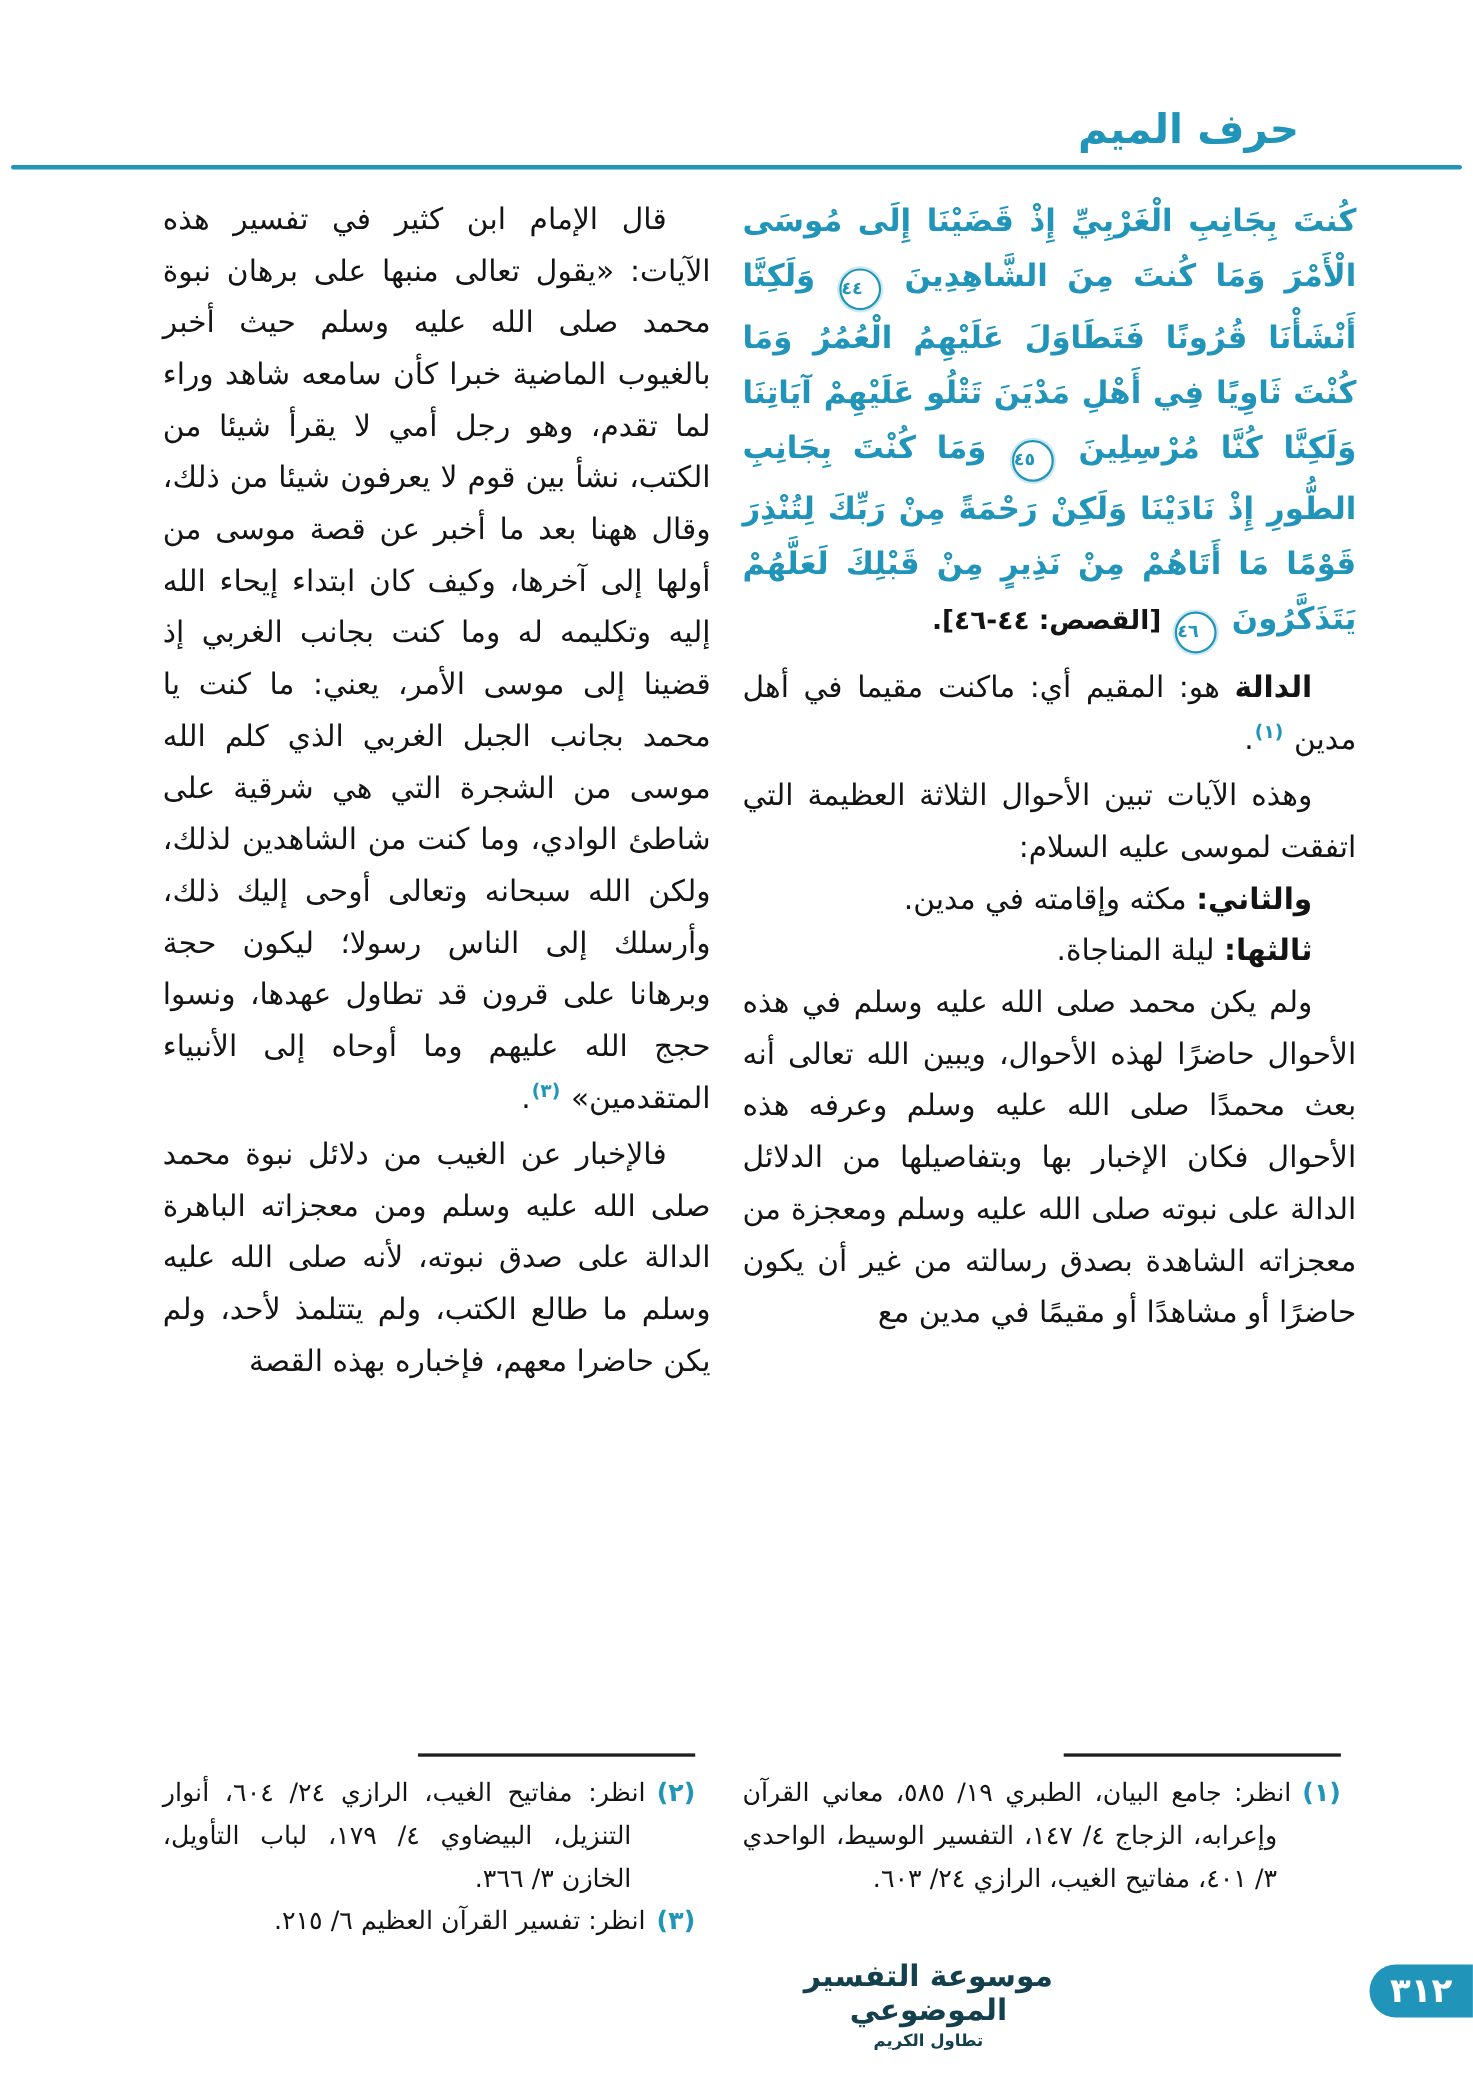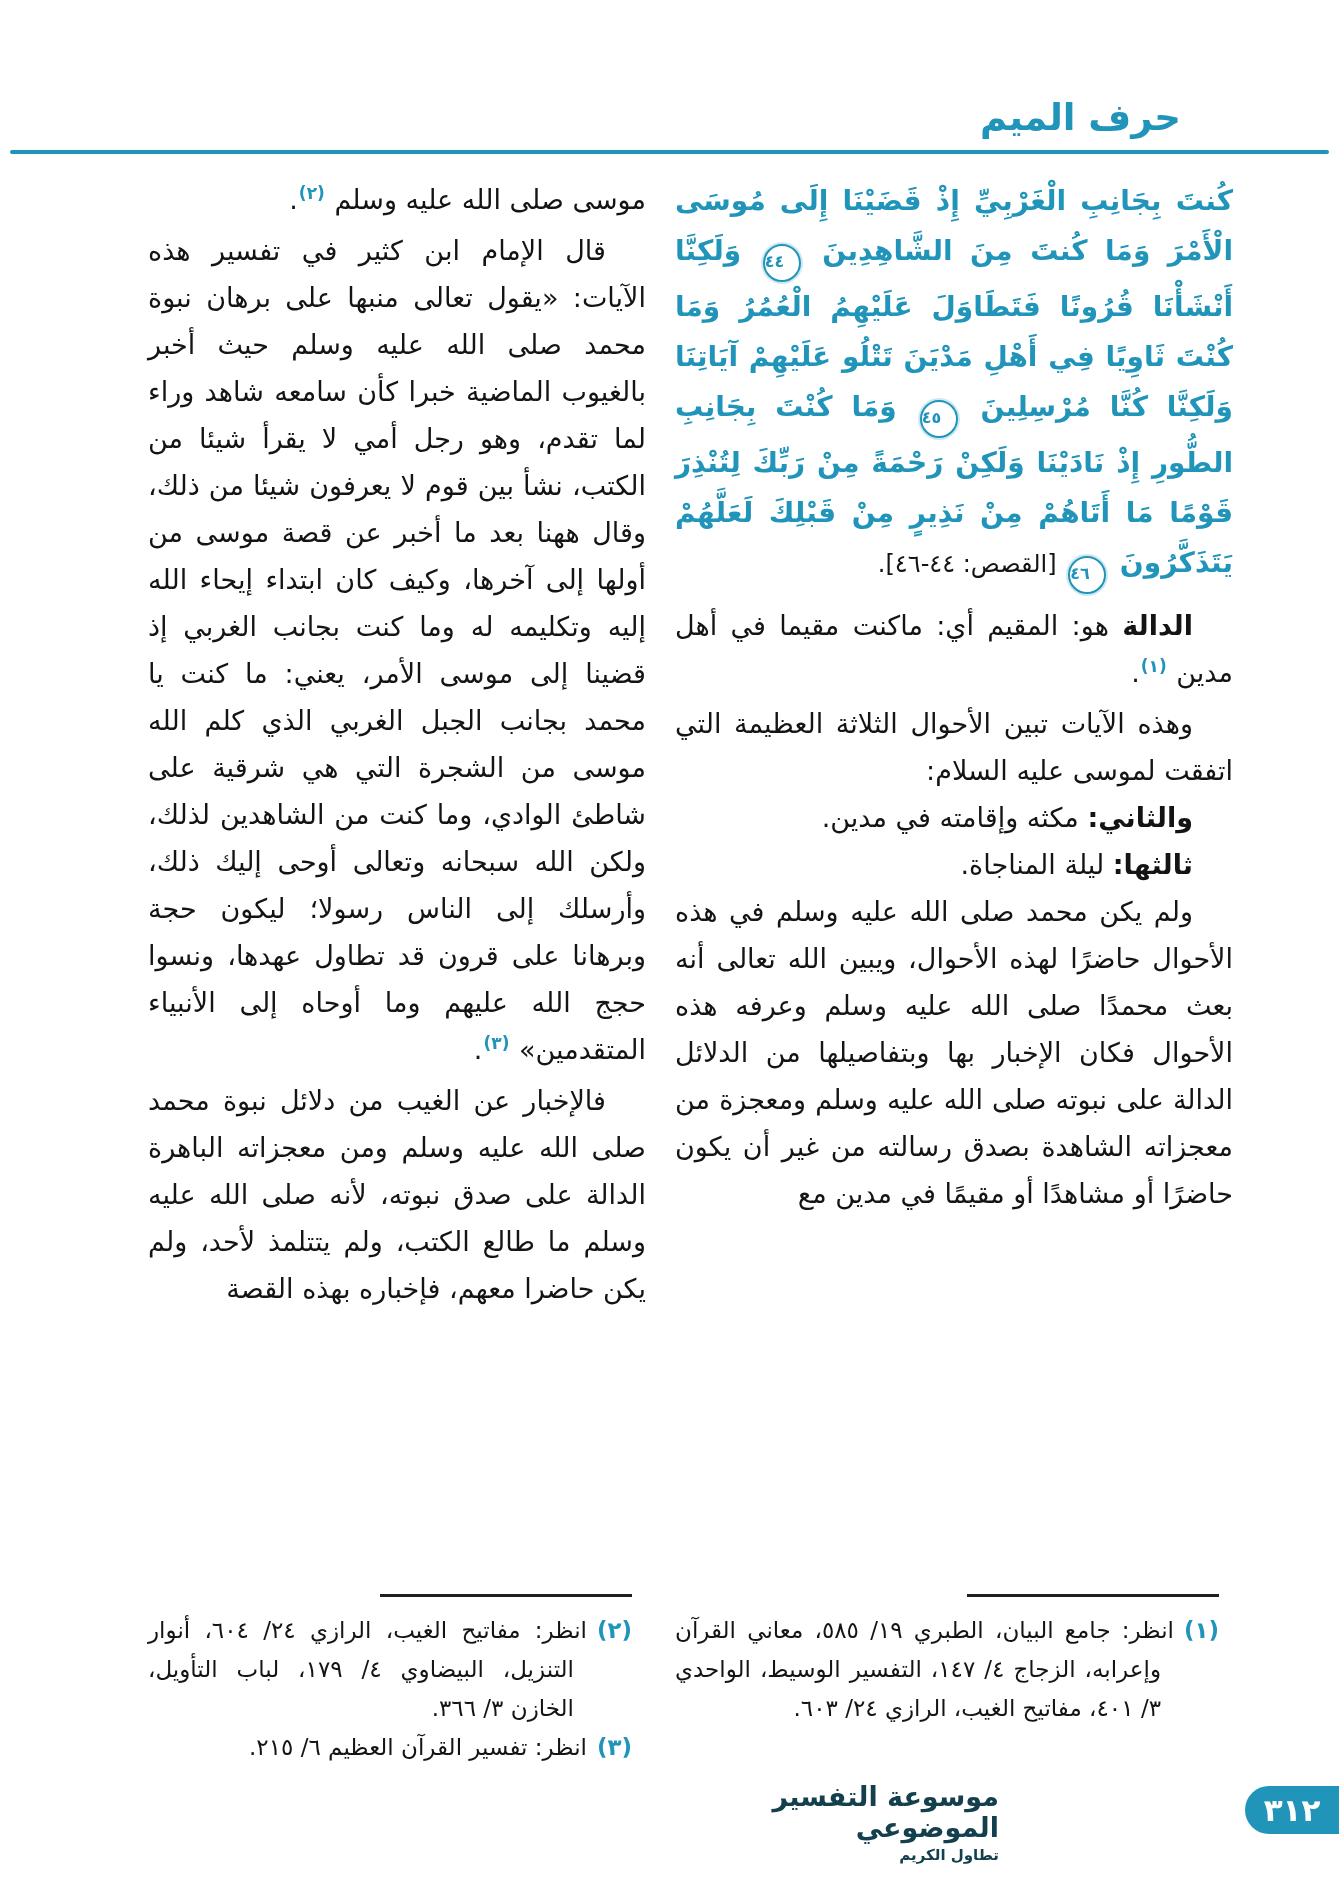--- a/index.html
+++ b/index.html
@@ -42,21 +42,21 @@
     text-align:justify;
     margin-bottom:8px;
   }
   .ayah-mark{
     display:inline-block;width:34px;height:34px;line-height:31px;
     border:2px solid var(--accent);border-radius:50%;
     text-align:left;font-size:16px;font-weight:700;color:var(--accent);
     margin:0 4px;vertical-align:-7px;background:#fff;
     box-shadow:0 0 0 2px rgba(33,148,186,.22);
   }
-  .q-ref{color:var(--ink);font-weight:400;font-size:24px;margin-left:41px;}
+  .q-ref{color:var(--ink);font-weight:700;font-size:24px;margin-left:41px;}
 
   
   .para{
     margin:0;font-size:27px;line-height:47px;
     text-align:justify;color:var(--ink);
   }
   .para.indent{text-indent:40px;}
   .lead{font-weight:700;}
   .fn-marker{
     color:var(--accent);font-size:17px;font-weight:700;
@@ -68,21 +68,21 @@
   .fn-rule{width:252px;height:3px;background:#1f1f1f;margin:0 0 14px;}
   .footnote{
     font-size:23px;line-height:39px;text-align:justify;
     color:var(--ink);padding-right:58px;text-indent:-58px;margin:0;
   }
   .fn-num{color:var(--accent);font-weight:700;padding-left:10px;}
 
   
   .footer-logo{
     position:absolute;bottom:26px;right:340px;width:310px;
-    color:#14404e;
+    text-align:center;color:#14404e;
   }
   .logo-l1{font-size:27px;font-weight:700;}
   .logo-l2{font-size:15px;font-weight:700;margin-top:3px;}
 
   .page-badge{
     position:absolute;bottom:56px;right:0;width:94px;height:48px;
     background:var(--accent);
     border-radius:30px 0 0 30px;
     display:flex;align-items:center;justify-content:center;
     color:#ffffff;font-size:31px;font-weight:700;
@@ -108,21 +108,20 @@
     <div class="fn-area">
       <div class="fn-rule"></div>
       <div id="right-footnotes" class="footnotes">
           <p class="footnote"><span class="fn-num">(١)</span><span>انظر: جامع البيان، الطبري ١٩/ ٥٨٥، معاني القرآن وإعرابه، الزجاج ٤/ ١٤٧، التفسير الوسيط، الواحدي ٣/ ٤٠١، مفاتيح الغيب، الرازي ٢٤/ ٦٠٣.</span></p>
         </div>
     </div>
   </div>
 
   <div class="col col-left">
     <div id="left-paras">
-        <p class="para"><span>موسى صلى الله عليه وسلم </span><span class="fn-marker">(٢)</span><span>.</span></p>
         <p class="para indent"><span>قال الإمام ابن كثير في تفسير هذه الآيات: «يقول تعالى منبها على برهان نبوة محمد صلى الله عليه وسلم حيث أخبر بالغيوب الماضية خبرا كأن سامعه شاهد وراء لما تقدم، وهو رجل أمي لا يقرأ شيئا من الكتب، نشأ بين قوم لا يعرفون شيئا من ذلك، وقال ههنا بعد ما أخبر عن قصة موسى من أولها إلى آخرها، وكيف كان ابتداء إيحاء الله إليه وتكليمه له وما كنت بجانب الغربي إذ قضينا إلى موسى الأمر، يعني: ما كنت يا محمد بجانب الجبل الغربي الذي كلم الله موسى من الشجرة التي هي شرقية على شاطئ الوادي، وما كنت من الشاهدين لذلك، ولكن الله سبحانه وتعالى أوحى إليك ذلك، وأرسلك إلى الناس رسولا؛ ليكون حجة وبرهانا على قرون قد تطاول عهدها، ونسوا حجج الله عليهم وما أوحاه إلى الأنبياء المتقدمين» </span><span class="fn-marker">(٣)</span><span>.</span></p>
         <p class="para indent"><span>فالإخبار عن الغيب من دلائل نبوة محمد صلى الله عليه وسلم ومن معجزاته الباهرة الدالة على صدق نبوته، لأنه صلى الله عليه وسلم ما طالع الكتب، ولم يتتلمذ لأحد، ولم يكن حاضرا معهم، فإخباره بهذه القصة</span></p>
       </div>
     <div class="fn-area">
       <div class="fn-rule"></div>
       <div id="left-footnotes" class="footnotes">
           <p class="footnote"><span class="fn-num">(٢)</span><span>انظر: مفاتيح الغيب، الرازي ٢٤/ ٦٠٤، أنوار التنزيل، البيضاوي ٤/ ١٧٩، لباب التأويل، الخازن ٣/ ٣٦٦.</span></p>
           <p class="footnote"><span class="fn-num">(٣)</span><span>انظر: تفسير القرآن العظيم ٦/ ٢١٥.</span></p>
         </div>
     </div>

